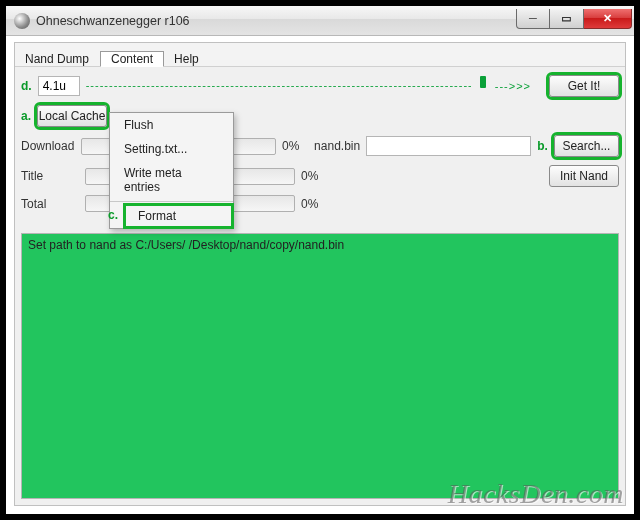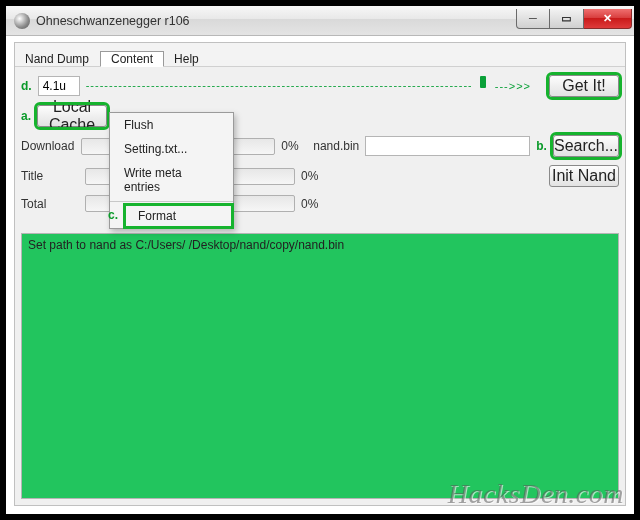--- a/index.html
+++ b/index.html
@@ -18,21 +18,21 @@
   .menubar { height: 24px; background: #f3f3f3; border-bottom: 1px solid #d0d0d0; display: flex; align-items: flex-end; font-size: 12px; }
   .menuitem { padding: 0 10px; display: flex; align-items: center; color: #222; border-right: 1px solid transparent; }
   .menuitem.active { background: #fff; border: 1px solid #9a9a9a; border-bottom: 1px solid #fff; margin-bottom: -1px; }
   .row { display: flex; align-items: center; padding: 4px 6px; font-size: 12px; color: #333; gap: 6px; }
   .label-d { color: #0a9a2a; font-weight: bold; }
   .label-a { color: #0a9a2a; font-weight: bold; }
   .label-b { color: #0a9a2a; font-weight: bold; }
   .label-c { color: #0a9a2a; font-weight: bold; }
   .textinput { height: 20px; border: 1px solid #b5b5b5; background: #fff; font-size: 12px; padding: 0 4px; }
   .dashline { flex: 1; height: 14px; color: #0aa038; font-size: 11px; letter-spacing: 1px; white-space: nowrap; overflow: hidden; }
-  .btn { height: 22px; border: 1px solid #8a8a8a; background: linear-gradient(to bottom, #fdfdfd, #e2e2e2); font-size: 16px; padding: 0 0; display: inline-flex; align-items: center; justify-content: center; color: #222; border-radius: 3px; }
+  .btn { height: 22px; border: 1px solid #8a8a8a; background: linear-gradient(to bottom, #fdfdfd, #e2e2e2); font-size: 12px; padding: 0 0; display: inline-flex; align-items: center; justify-content: center; color: #222; border-radius: 3px; }
   .hl { outline: 3px solid #16b32e; outline-offset: 0; }
   .pbar { height: 17px; border: 1px solid #b0b0b0; background: linear-gradient(to bottom, #e7e7e7, #f6f6f6); border-radius: 2px; }
   .rowlbl { width: 58px; }
   .pct { width: 28px; text-align: left; }
   .dropdown { position: absolute; left: 103px; top: 60px; width: 125px; background: #f4f4f4; border: 1px solid #9a9a9a; box-shadow: 2px 3px 6px rgba(0,0,0,0.25); font-size: 12px; z-index: 50; margin-top: 46px; }
   .dropdown .mitem { padding: 5px 14px; color: #222; }
   .dropdown .sep { height: 1px; background: #c8c8c8; margin: 2px 0; }
   .dropdown .mitem.hl { outline: 3px solid #16b32e; outline-offset: -2px; }
   .logbox { position: absolute; left: 6px; right: 6px; top: 190px; bottom: 6px; background: #22c55e; border: 1px solid #b5b5b5; padding: 4px 6px; font-size: 12px; color: #222; }
   .watermark { position: absolute; right: 10px; bottom: 4px; font-family: Georgia, serif; font-style: italic; font-size: 28px; color: rgba(90,90,90,0.55); text-shadow: 1px 1px 0 rgba(255,255,255,0.6); letter-spacing: 0.5px; }

